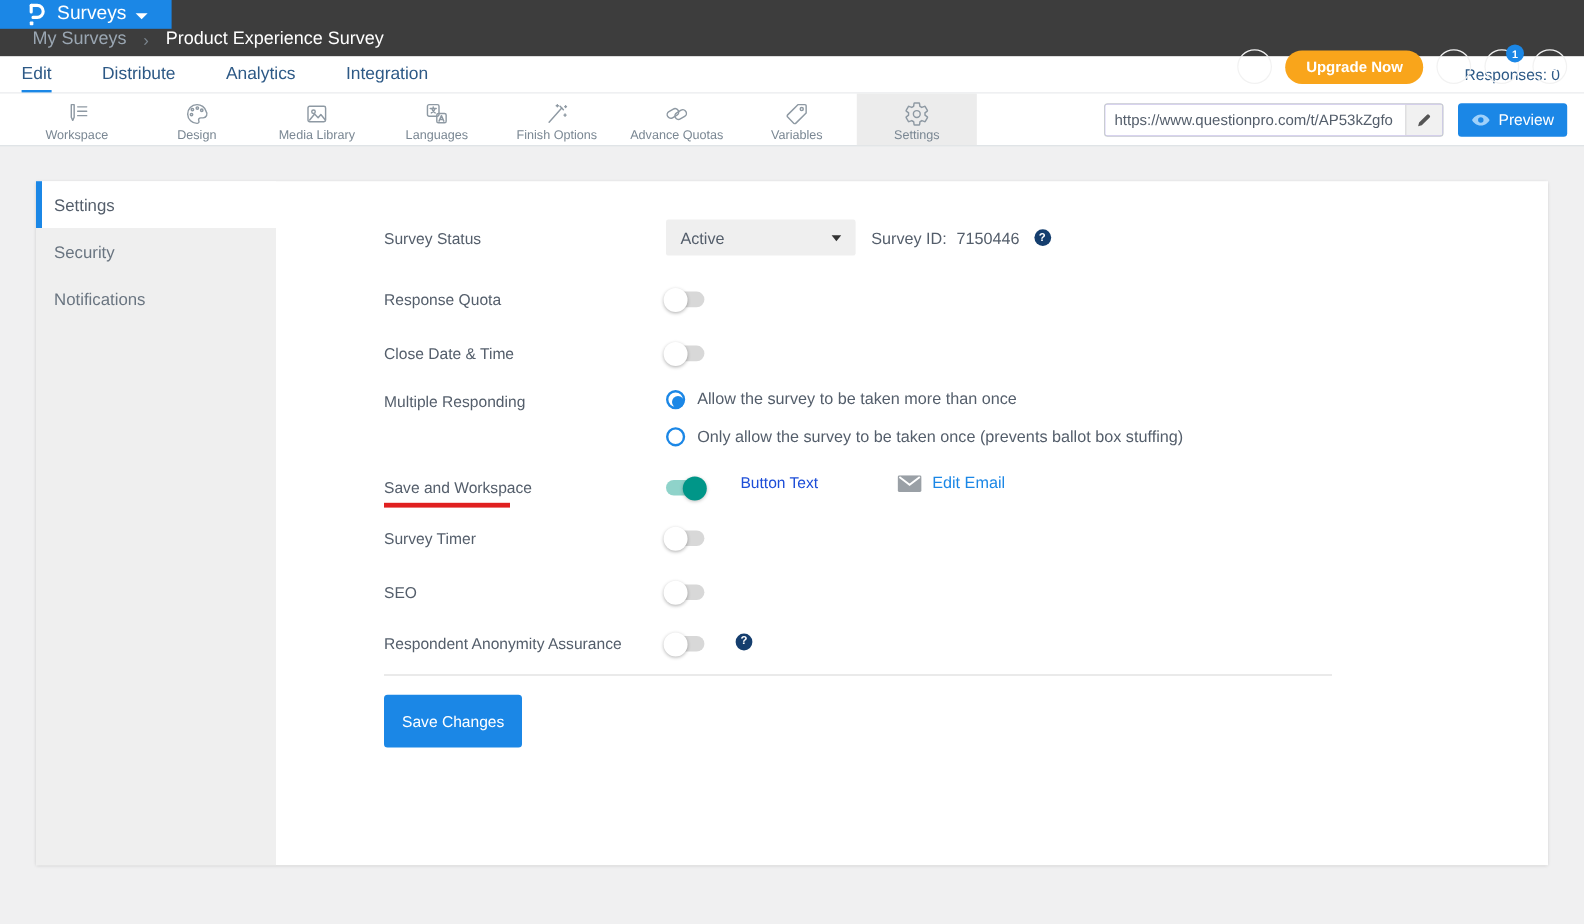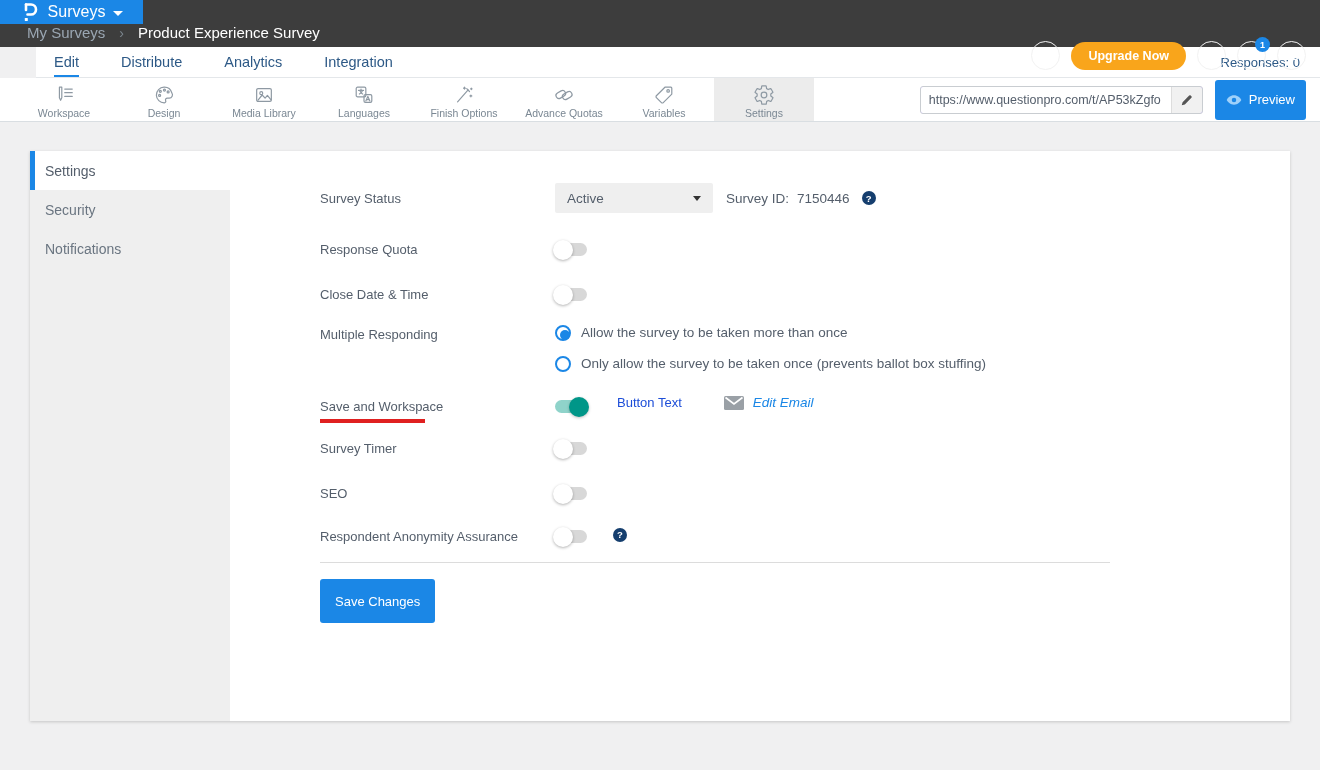--- a/index.html
+++ b/index.html
@@ -16,38 +16,38 @@
   .breadcrumb .sep { color:#7C868F; font-size:14px; }
   .breadcrumb .current { color:#FFFFFF; }
   .topbar-right { margin-left:auto; display:flex; align-items:center; gap:11px; padding-right:14px; }
   .circle-btn { width:29px; height:29px; border:1.5px solid #F2F2F2; border-radius:50%; display:flex; align-items:center; justify-content:center; color:#FFF; cursor:pointer; position:relative; flex:none; }
   .circle-btn.help { font-size:15px; font-weight:bold; }
   .upgrade-btn { height:28px; padding:0 17px; background:#F9A51B; border:none; border-radius:14px; color:#FFF; font-size:12.5px; font-weight:bold; font-family:inherit; cursor:pointer; }
   .badge { position:absolute; top:-5px; right:-5px; min-width:15px; height:15px; border-radius:8px; background:#1B87E6; color:#FFF; font-size:9px; font-weight:bold; display:flex; align-items:center; justify-content:center; }
   .avatar { font-size:11.5px; font-weight:bold; letter-spacing:.5px; }
 
   
-  .nav-row { height:31px; background:#FFF; display:flex; align-items:center; padding:0 20px 0 18px; border-bottom:1px solid #E4E7EA;margin-left:36px; }
+  .nav-row { height:31px; background:#FFF; display:flex; align-items:center; padding:0 20px 0 18px; border-bottom:1px solid #E4E7EA; }
   .nav-tabs { display:flex; gap:42px; height:100%; }
   .nav-tab { display:flex; align-items:center; font-size:14.5px; color:#2D5986; cursor:pointer; border-bottom:2px solid transparent; padding-top:2px; }
   .nav-tab.active { border-bottom-color:#1B87E6; }
   .responses { margin-left:auto; font-size:13px; color:#2D5986; }
 
   
   .toolbar { height:44px; background:#FFF; border-bottom:1px solid #D9DEE2; display:flex; align-items:stretch; }
   .tool-items { display:flex; margin-left:14px; }
   .tool-item { width:100px; display:flex; flex-direction:column; align-items:center; justify-content:center; gap:1px; cursor:pointer; padding-top:3px; }
   .tool-item.active { background:#ECECEC; }
   .tool-item .lbl { font-size:10.5px; color:#7A8793; }
   .tool-item svg { stroke:#8E99A3; fill:none; stroke-width:1.3; stroke-linecap:round; stroke-linejoin:round; }
   .toolbar-right { margin-left:auto; display:flex; align-items:center; gap:12px; padding-right:14px; }
   .url-group { display:flex; height:28px; border:1px solid #C9CDD1; border-radius:3px; overflow:hidden; background:#c4b5fd; }
   .url-input { width:250px; border:none; outline:none; padding:0 8px; font-size:12.5px; color:#545E6B; font-family:inherit; background:#FFF; }
   .url-edit { width:31px; background:#F1F1F1; border-left:1px solid #DDD; display:flex; align-items:center; justify-content:center; cursor:pointer; }
-  .preview-btn { height:40px; padding:0 11px; background:#1B87E6; border:none; border-radius:3px; color:#FFF; font-size:13px; font-family:inherit; display:flex; align-items:center; gap:7px; cursor:pointer; }
+  .preview-btn { height:28px; padding:0 11px; background:#1B87E6; border:none; border-radius:3px; color:#FFF; font-size:13px; font-family:inherit; display:flex; align-items:center; gap:7px; cursor:pointer; }
 
   
   .page { padding:29px 30px 0 30px; }
   .card { width:1260px; height:570px; background:#FFF; box-shadow:0 1px 3px rgba(0,0,0,.18); display:flex; }
   .side { width:200px; background:#EFEFEF; flex:none; }
   .side-item { height:39px; display:flex; align-items:center; padding-left:15px; font-size:14px; color:#6A7581; cursor:pointer; position:relative; }
   .side-item.active { background:#FFF; color:#545E6B; }
   .side-item.active::before { content:""; position:absolute; left:0; top:0; bottom:0; width:5px; background:#1B87E6; }
 
   
@@ -70,21 +70,21 @@
   .toggle.on .knob { left:auto; right:-2px; background:#009688; box-shadow:0 1px 3px rgba(0,0,0,.25); }
 
   .radio-group { display:flex; flex-direction:column; gap:15px; padding-top:3px; }
   .radio-option { display:flex; align-items:flex-start; gap:10px; cursor:pointer; }
   .radio-circle { width:16px; height:16px; border:2px solid #1B87E6; border-radius:50%; position:relative; flex:none; }
   .radio-circle.selected::after { content:""; position:absolute; left:3px; top:3px; width:10px; height:10px; border-radius:50%; background:#1B87E6; }
   .radio-option .opt-label { font-size:13.5px; color:#545E6B; }
 
   .btn-text-label { font-size:13px; color:#1d4ed8; margin:0 15px 0 30px; }
   .btn-text-input { width:155px; height:32px; background:#F7F7F7; border:none; outline:none; padding:0 11px; font-size:13px; color:#545E6B; font-family:inherit; }
-  .edit-email { display:flex; align-items:center; gap:9px; margin-left:27px; cursor:pointer;font-style:italic; }
+  .edit-email { display:flex; align-items:center; gap:9px; margin-left:51px; cursor:pointer; }
   .edit-email .link { font-size:13.5px; color:#1B87E6; }
 
   .divider { height:1px; background:#DCDCDC; width:790px; margin:18px 0 16px 0; }
   .save-btn { height:44px; padding:0 15px; background:#1B87E6; border:none; border-radius:3px; color:#FFF; font-size:13px; font-family:inherit; cursor:pointer; }
 </style>
 </head>
 <body>
 
 <div class="topbar">
   <div class="logo-block">

